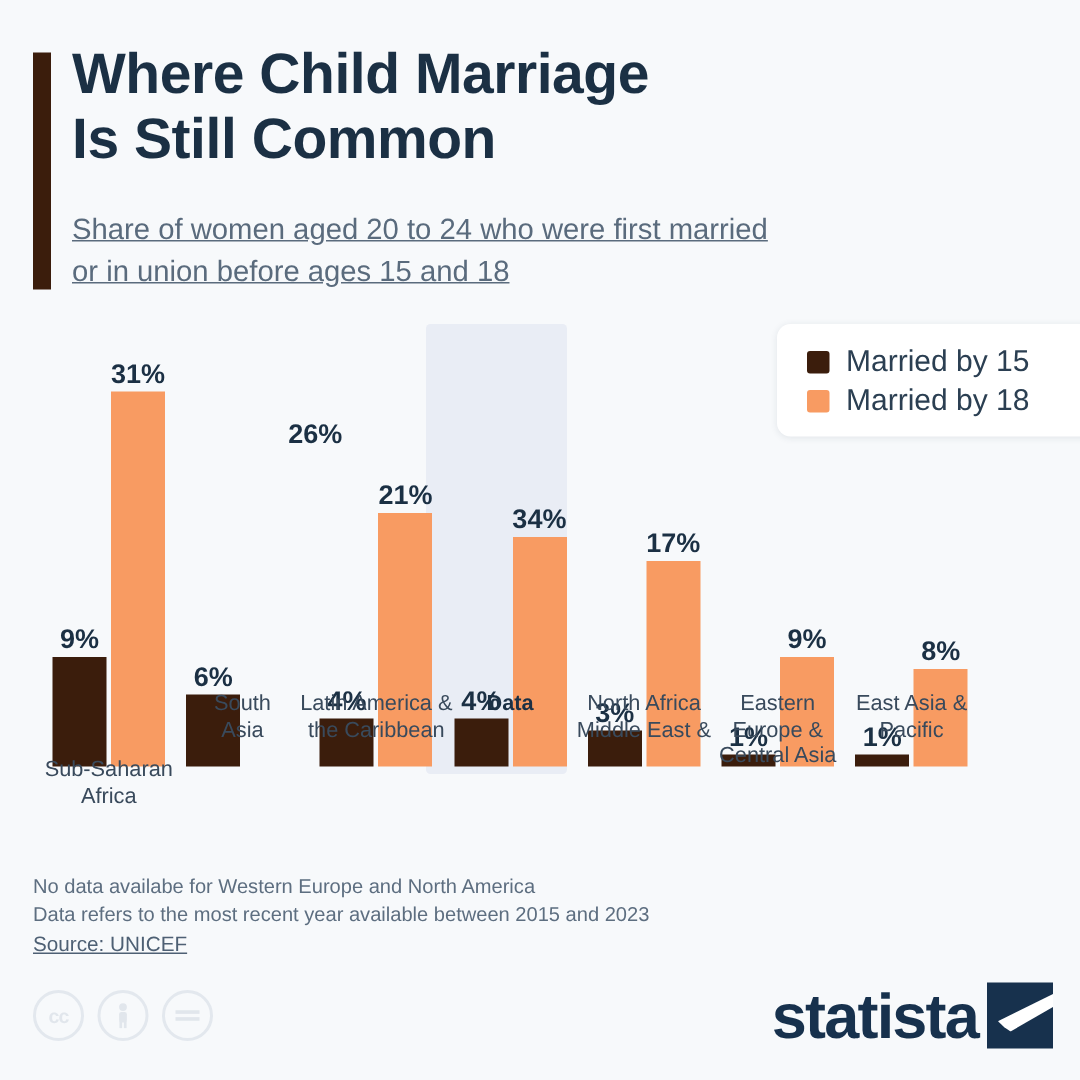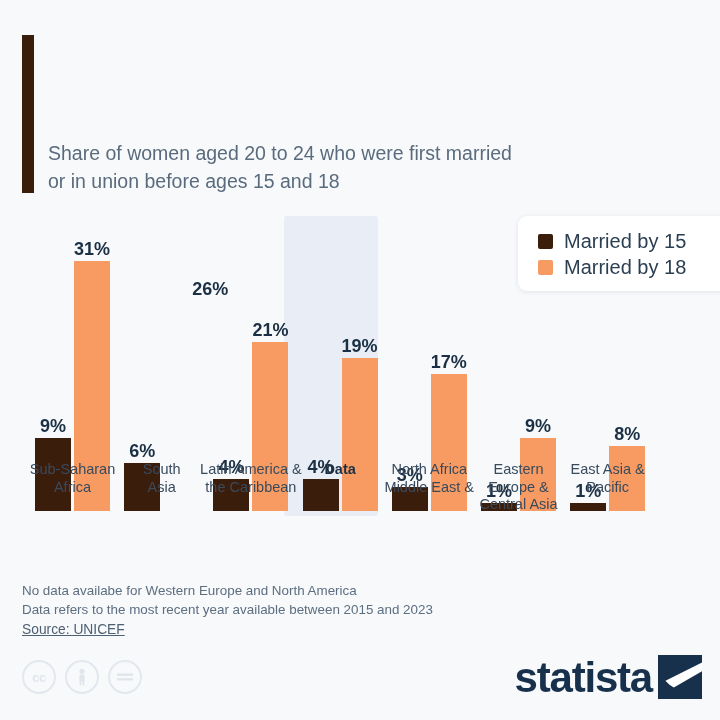--- a/index.html
+++ b/index.html
@@ -27,21 +27,21 @@
   #title-block { position:absolute; left:48px; top:29px; width:620px; }
   .title-line {
     font-size:38px; font-weight:bold; line-height:1.13;
     color:#1b3044; letter-spacing:-0.3px;
     white-space:nowrap;
   }
   #subtitle {
     position:absolute; left:48px; top:140px; width:640px;
     font-size:19.5px; line-height:1.42; color:#5a6b7d; font-weight:400;
   }
-  .sub-line { white-space:nowrap; }
+  .sub-line { white-space:nowrap;text-decoration:underline; }
 
   
   #legend {
     position:absolute; left:518px; top:216px;
     width:230px; height:75px;
     background:#ffffff;
     border-radius:9px;
     box-shadow:0 1px 5px rgba(40,60,80,0.10);
     padding:12px 0 0 20px;
   }
@@ -116,20 +116,24 @@
     clip-path:polygon(0% 62%, 100% 0%, 100% 26%, 0% 100%);
   }
 </style>
 </head>
 <body>
 
 <div id="infographic">
 
   <div id="header">
     <div id="accent-bar"></div>
+    <div id="title-block">
+      <div class="title-line">Where Child Marriage</div>
+      <div class="title-line">Is Still Common</div>
+    </div>
     <div id="subtitle">
       <div class="sub-line">Share of women aged 20 to 24 who were first married</div>
       <div class="sub-line">or in union before ages 15 and 18</div>
     </div>
   </div>
 
   <div id="legend">
     <div class="legend-row">
       <span class="legend-swatch" id="sw0" style="background: rgb(59, 29, 12);"></span>
       <span class="legend-label">Married by 15</span>
@@ -146,21 +150,21 @@
   <div class="bar-group" style="left: 35px; width: 75px;">
         <div class="bar-wrap" style="left: 0px; width: 36px;">
           <div class="bar-value">9%</div>
           <div class="bar-rect" style="height: 72.5806px; background: rgb(59, 29, 12);"></div>
         </div>
         <div class="bar-wrap" style="left: 39px; width: 36px;">
           <div class="bar-value">31%</div>
           <div class="bar-rect" style="height: 250px; background: rgb(248, 155, 98);"></div>
         </div>
       </div>
-      <div class="group-label" style="left: 13px; width: 119px;">
+      <div class="group-label" style="left: 13px; width: 119px; margin-top: 44px;">
         <div>Sub-Saharan</div>
         <div>Africa</div>
       </div>
       <div class="bar-group" style="left: 124.2px; width: 75px;">
         <div class="bar-wrap" style="left: 0px; width: 36px;">
           <div class="bar-value">6%</div>
           <div class="bar-rect" style="height: 48.3871px; background: rgb(59, 29, 12);"></div>
         </div>
         <div class="bar-wrap" style="left: 39px; width: 36px; padding-left: 47px;">
           <div class="bar-value">26%</div>
@@ -184,21 +188,21 @@
       <div class="group-label" style="left: 191.4px; width: 119px;">
         <div>Latin America &amp;</div>
         <div>the Caribbean</div>
       </div>
       <div class="bar-group" style="left: 302.6px; width: 75px;">
         <div class="bar-wrap" style="left: 0px; width: 36px;">
           <div class="bar-value">4%</div>
           <div class="bar-rect" style="height: 32.2581px; background: rgb(59, 29, 12);"></div>
         </div>
         <div class="bar-wrap" style="left: 39px; width: 36px;">
-          <div class="bar-value">19%</div>
+          <div class="bar-value">34%</div>
           <div class="bar-rect" style="height: 153.226px; background: rgb(248, 155, 98);"></div>
         </div>
       </div>
       <div class="group-label is-world" style="left: 280.6px; width: 119px;">
         <div>Data</div>
       </div>
       <div class="bar-group" style="left: 391.8px; width: 75px;">
         <div class="bar-wrap" style="left: 0px; width: 36px;">
           <div class="bar-value">3%</div>
           <div class="bar-rect" style="height: 24.1935px; background: rgb(59, 29, 12);"></div>

